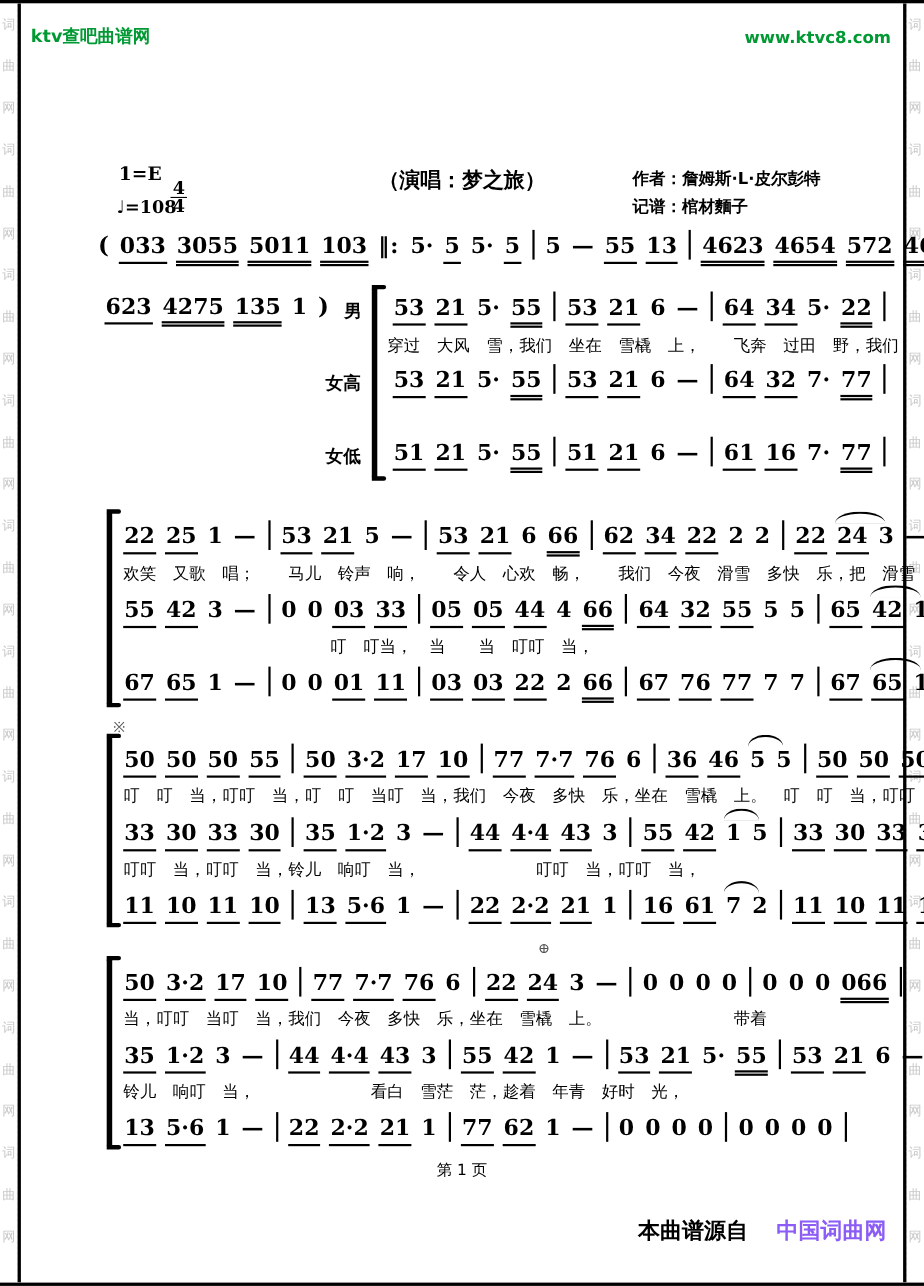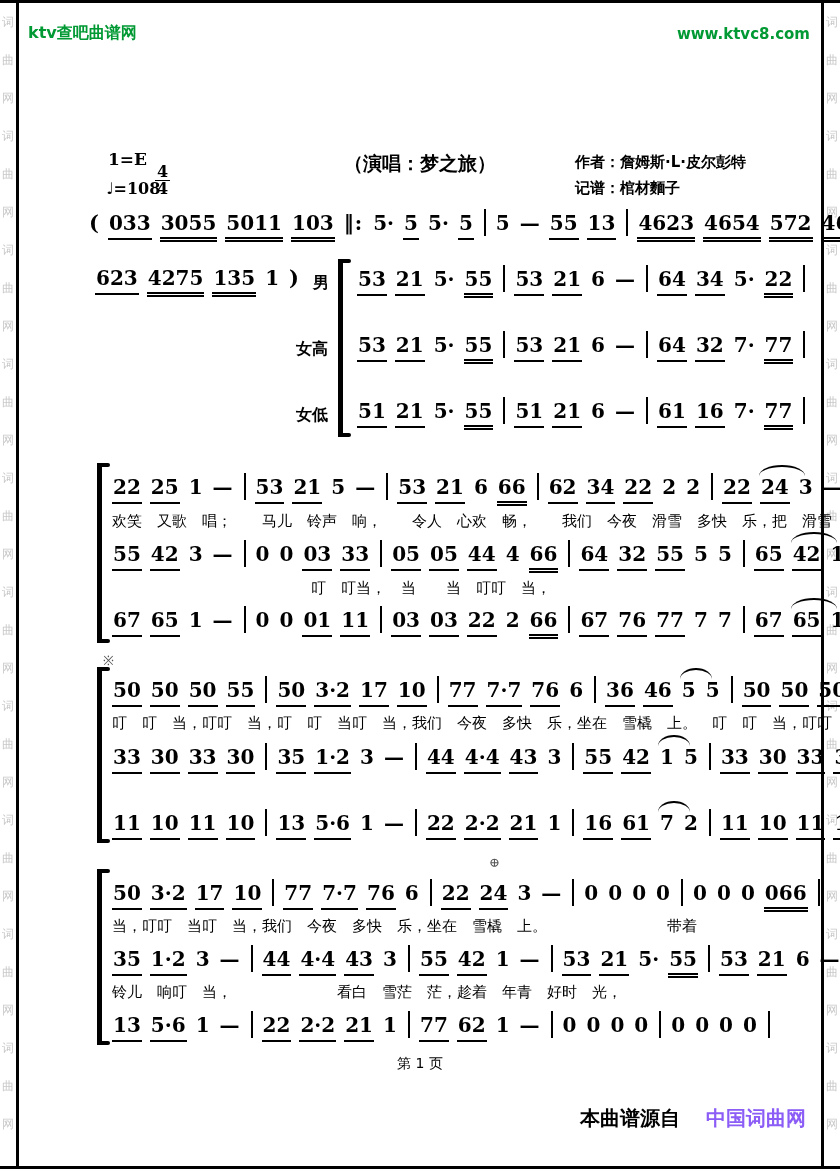--- a/index.html
+++ b/index.html
@@ -145,37 +145,39 @@
   <div class="abs tempo">
     <span>♩</span><span>=108</span>
   </div>
 
   <div class="abs nrow" style="left:88px;top:206px;"><span class="note paren">(</span><span class="note u1">033</span><span class="note u2">3055</span><span class="note u2">5011</span><span class="note u2">103</span><span class="note repeat">‖:</span><span class="note">5·</span><span class="note u1">5</span><span class="note">5·</span><span class="note u1">5</span><span class="bar"></span><span class="note">5</span><span class="note">—</span><span class="note u1">55</span><span class="note u1">13</span><span class="bar"></span><span class="note u2">4623</span><span class="note u2">4654</span><span class="note u2">572</span><span class="note u2">4624</span></div>
   <div class="abs nrow" style="left:95px;top:262px;"><span class="note u1">623</span><span class="note u2">4275</span><span class="note u2">135</span><span class="note">1</span><span class="note paren">)</span></div>
 
   <div class="abs vlabel" style="left:313px;top:270px;">男</div>
   <div class="bracket" style="left:338px;top:258px;height:174px;"></div>
   <div class="abs nrow" style="left:357px;top:262px;"><span class="note u1">53</span><span class="note u1">21</span><span class="note">5·</span><span class="note u2">55</span><span class="bar"></span><span class="note u1">53</span><span class="note u1">21</span><span class="note">6</span><span class="note">—</span><span class="bar"></span><span class="note u1">64</span><span class="note u1">34</span><span class="note">5·</span><span class="note u2">22</span><span class="bar"></span></div>
+  <div class="abs lyr" style="left:352px;top:302px;">穿过　大风　雪，我们　坐在　雪橇　上，　　飞奔　过田　野，我们</div>
   <div class="abs vlabel" style="left:296px;top:336px;">女高</div>
   <div class="abs nrow" style="left:357px;top:328px;"><span class="note u1">53</span><span class="note u1">21</span><span class="note">5·</span><span class="note u2">55</span><span class="bar"></span><span class="note u1">53</span><span class="note u1">21</span><span class="note">6</span><span class="note">—</span><span class="bar"></span><span class="note u1">64</span><span class="note u1">32</span><span class="note">7·</span><span class="note u2">77</span><span class="bar"></span></div>
   <div class="abs vlabel" style="left:296px;top:402px;">女低</div>
   <div class="abs nrow" style="left:357px;top:394px;"><span class="note u1">51</span><span class="note u1">21</span><span class="note">5·</span><span class="note u2">55</span><span class="bar"></span><span class="note u1">51</span><span class="note u1">21</span><span class="note">6</span><span class="note">—</span><span class="bar"></span><span class="note u1">61</span><span class="note u1">16</span><span class="note">7·</span><span class="note u2">77</span><span class="bar"></span></div>
 
   <div class="bracket" style="left:97px;top:462px;height:176px;"></div>
   <div class="abs nrow" style="left:112px;top:470px;"><span class="note u1">22</span><span class="note u1">25</span><span class="note">1</span><span class="note">—</span><span class="bar"></span><span class="note u1">53</span><span class="note u1">21</span><span class="note">5</span><span class="note">—</span><span class="bar"></span><span class="note u1">53</span><span class="note u1">21</span><span class="note">6</span><span class="note u2">66</span><span class="bar"></span><span class="note u1">62</span><span class="note u1">34</span><span class="note u1">22</span><span class="note">2</span><span class="note">2</span><span class="bar"></span><span class="note u1">22</span><span class="note u1">24<i class="arc"></i></span><span class="note">3</span><span class="note">—</span></div>
   <div class="abs lyr" style="left:112px;top:509px;">欢笑　又歌　唱；　　马儿　铃声　响，　　令人　心欢　畅，　　我们　今夜　滑雪　多快　乐，把　滑雪　歌儿　唱。</div>
   <div class="abs nrow" style="left:112px;top:537px;"><span class="note u1">55</span><span class="note u1">42</span><span class="note">3</span><span class="note">—</span><span class="bar"></span><span class="note">0</span><span class="note">0</span><span class="note u1">03</span><span class="note u1">33</span><span class="bar"></span><span class="note u1">05</span><span class="note u1">05</span><span class="note u1">44</span><span class="note">4</span><span class="note u2">66</span><span class="bar"></span><span class="note u1">64</span><span class="note u1">32</span><span class="note u1">55</span><span class="note">5</span><span class="note">5</span><span class="bar"></span><span class="note u1">65</span><span class="note u1">42<i class="arc"></i></span><span class="note">1</span></div>
-  <div class="abs lyr" style="left:300px;top:576px;margin-left:11px;">叮　叮当，　当　　当　叮叮　当，</div>
+  <div class="abs lyr" style="left:300px;top:576px;">叮　叮当，　当　　当　叮叮　当，</div>
   <div class="abs nrow" style="left:112px;top:603px;"><span class="note u1">67</span><span class="note u1">65</span><span class="note">1</span><span class="note">—</span><span class="bar"></span><span class="note">0</span><span class="note">0</span><span class="note u1">01</span><span class="note u1">11</span><span class="bar"></span><span class="note u1">03</span><span class="note u1">03</span><span class="note u1">22</span><span class="note">2</span><span class="note u2">66</span><span class="bar"></span><span class="note u1">67</span><span class="note u1">76</span><span class="note u1">77</span><span class="note">7</span><span class="note">7</span><span class="bar"></span><span class="note u1">67</span><span class="note u1">65<i class="arc"></i></span><span class="note">1</span></div>
 
   <div class="abs mark" style="left:103px;top:648px;">※</div>
   <div class="bracket" style="left:97px;top:666px;height:172px;"></div>
   <div class="abs nrow" style="left:112px;top:673px;"><span class="note u1">50</span><span class="note u1">50</span><span class="note u1">50</span><span class="note u1">55</span><span class="bar"></span><span class="note u1">50</span><span class="note u1">3·2</span><span class="note u1">17</span><span class="note u1">10</span><span class="bar"></span><span class="note u1">77</span><span class="note u1">7·7</span><span class="note u1">76</span><span class="note">6</span><span class="bar"></span><span class="note u1">36</span><span class="note u1">46</span><span class="note">5<i class="arc"></i></span><span class="note">5</span><span class="bar"></span><span class="note u1">50</span><span class="note u1">50</span><span class="note u1">50</span></div>
   <div class="abs lyr" style="left:112px;top:711px;">叮　叮　当，叮叮　当，叮　叮　当叮　当，我们　今夜　多快　乐，坐在　雪橇　上。　叮　叮　当，叮叮</div>
   <div class="abs nrow" style="left:112px;top:740px;"><span class="note u1">33</span><span class="note u1">30</span><span class="note u1">33</span><span class="note u1">30</span><span class="bar"></span><span class="note u1">35</span><span class="note u1">1·2</span><span class="note">3</span><span class="note">—</span><span class="bar"></span><span class="note u1">44</span><span class="note u1">4·4</span><span class="note u1">43</span><span class="note">3</span><span class="bar"></span><span class="note u1">55</span><span class="note u1">42</span><span class="note">1<i class="arc"></i></span><span class="note">5</span><span class="bar"></span><span class="note u1">33</span><span class="note u1">30</span><span class="note u1">33</span><span class="note u1">30</span></div>
+  <div class="abs lyr" style="left:112px;top:778px;">叮叮　当，叮叮　当，铃儿　响叮　当，　　　　　　　叮叮　当，叮叮　当，</div>
   <div class="abs nrow" style="left:112px;top:806px;"><span class="note u1">11</span><span class="note u1">10</span><span class="note u1">11</span><span class="note u1">10</span><span class="bar"></span><span class="note u1">13</span><span class="note u1">5·6</span><span class="note">1</span><span class="note">—</span><span class="bar"></span><span class="note u1">22</span><span class="note u1">2·2</span><span class="note u1">21</span><span class="note">1</span><span class="bar"></span><span class="note u1">16</span><span class="note u1">61</span><span class="note">7<i class="arc"></i></span><span class="note">2</span><span class="bar"></span><span class="note u1">11</span><span class="note u1">10</span><span class="note u1">11</span><span class="note u1">10</span></div>
 
   <div class="abs mark" style="left:489px;top:852px;">⊕</div>
   <div class="bracket" style="left:97px;top:868px;height:172px;"></div>
   <div class="abs nrow" style="left:112px;top:876px;"><span class="note u1">50</span><span class="note u1">3·2</span><span class="note u1">17</span><span class="note u1">10</span><span class="bar"></span><span class="note u1">77</span><span class="note u1">7·7</span><span class="note u1">76</span><span class="note">6</span><span class="bar"></span><span class="note u1">22</span><span class="note u1">24</span><span class="note">3</span><span class="note">—</span><span class="bar"></span><span class="note">0</span><span class="note">0</span><span class="note">0</span><span class="note">0</span><span class="bar"></span><span class="note">0</span><span class="note">0</span><span class="note">0</span><span class="note u2">066</span><span class="bar"></span></div>
   <div class="abs lyr" style="left:112px;top:914px;">当，叮叮　当叮　当，我们　今夜　多快　乐，坐在　雪橇　上。　　　　　　　　带着</div>
   <div class="abs nrow" style="left:112px;top:942px;"><span class="note u1">35</span><span class="note u1">1·2</span><span class="note">3</span><span class="note">—</span><span class="bar"></span><span class="note u1">44</span><span class="note u1">4·4</span><span class="note u1">43</span><span class="note">3</span><span class="bar"></span><span class="note u1">55</span><span class="note u1">42</span><span class="note">1</span><span class="note">—</span><span class="bar"></span><span class="note u1">53</span><span class="note u1">21</span><span class="note">5·</span><span class="note u2">55</span><span class="bar"></span><span class="note u1">53</span><span class="note u1">21</span><span class="note">6</span><span class="note">—</span></div>
   <div class="abs lyr" style="left:112px;top:980px;">铃儿　响叮　当，　　　　　　　看白　雪茫　茫，趁着　年青　好时　光，</div>
   <div class="abs nrow" style="left:112px;top:1008px;"><span class="note u1">13</span><span class="note u1">5·6</span><span class="note">1</span><span class="note">—</span><span class="bar"></span><span class="note u1">22</span><span class="note u1">2·2</span><span class="note u1">21</span><span class="note">1</span><span class="bar"></span><span class="note u1">77</span><span class="note u1">62</span><span class="note">1</span><span class="note">—</span><span class="bar"></span><span class="note">0</span><span class="note">0</span><span class="note">0</span><span class="note">0</span><span class="bar"></span><span class="note">0</span><span class="note">0</span><span class="note">0</span><span class="note">0</span><span class="bar"></span></div>
 

